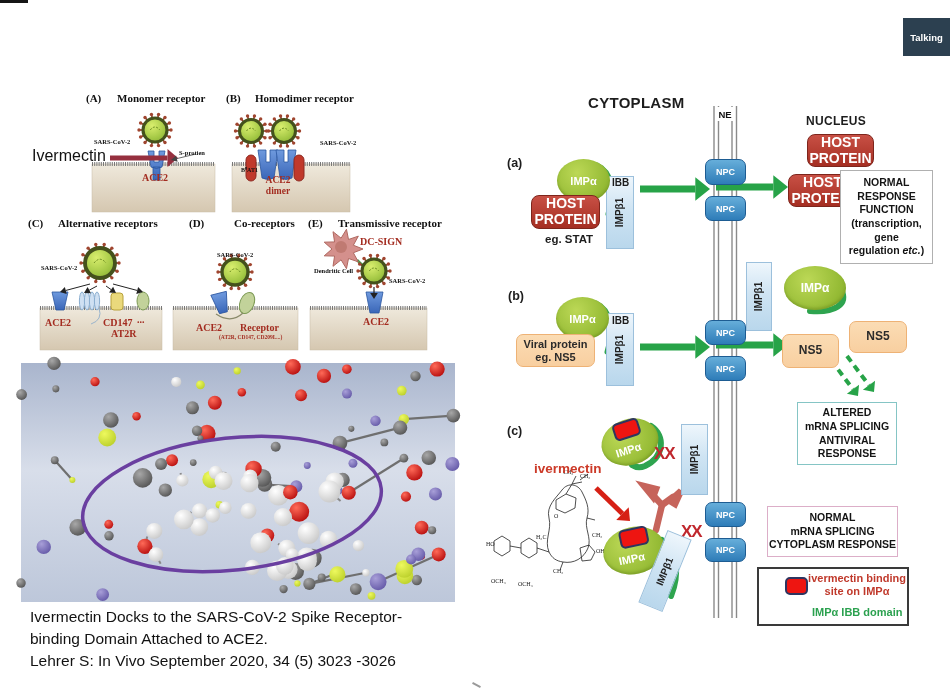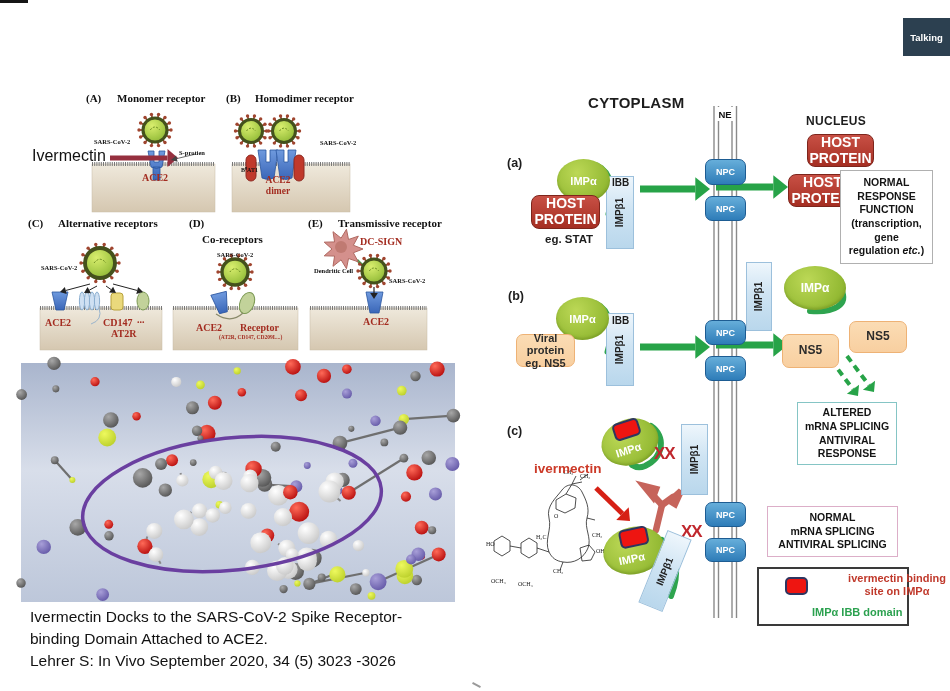--- a/index.html
+++ b/index.html
@@ -320,21 +320,21 @@
   <div class="abs redlbl fs10" style="left:142px;top:172px;">ACE2</div>
   <div class="abs serifb fs65" style="left:320px;top:139px;">SARS-CoV-2</div>
   <div class="abs serifb fs6" style="left:241px;top:166px;">B⁰AT1</div>
   <div class="abs redlbl" style="left:262px;top:175px;width:32px;text-align:center;font-size:9.5px;line-height:1.15;">
     <div>ACE2</div>
     <div>dimer</div>
   </div>
   <div class="abs serifb fs11" style="left:28px;top:217px;">(C)</div>
   <div class="abs serifb fs11" style="left:58px;top:217px;">Alternative receptors</div>
   <div class="abs serifb fs11" style="left:189px;top:217px;">(D)</div>
-  <div class="abs serifb fs11" style="left:202px;top:217px;margin-top:16px;">Co-receptors</div>
+  <div class="abs serifb fs11" style="left:234px;top:217px;">Co-receptors</div>
   <div class="abs serifb fs11" style="left:308px;top:217px;">(E)</div>
   <div class="abs serifb fs11" style="left:338px;top:217px;">Transmissive receptor</div>
   <div class="abs serifb fs65" style="left:41px;top:264px;">SARS-CoV-2</div>
   <div class="abs redlbl fs10" style="left:45px;top:317px;">ACE2</div>
   <div class="abs redlbl fs10" style="left:74px;top:328px;margin-left:37px;">AT2R</div>
   <div class="abs redlbl fs10" style="left:103px;top:317px;">CD147</div>
   <div class="abs redlbl fs10" style="left:137px;top:314px;">...</div>
   <div class="abs serifb fs65" style="left:217px;top:251px;">SARS-CoV-2</div>
   <div class="abs redlbl fs10" style="left:196px;top:322px;">ACE2</div>
   <div class="abs redlbl fs10" style="left:240px;top:322px;">Receptor</div>
@@ -634,21 +634,21 @@
   <div class="abs ell" style="left:784px;top:266px;width:62px;height:44px;">
       <span style="font-size:12px;">IMPα</span>
     </div>
   <div class="abs impb1" style="left:606px;top:313px;width:26px;height:71px;">
       <span>IMPβ1</span>
     </div>
   <div class="abs ell" style="left:556px;top:297px;width:53px;height:43px;">
       <span>IMPα</span>
     </div>
   <div class="abs calb" style="left:612px;top:315px;font-size:10px;">IBB</div>
-  <div class="abs orangebox" style="left:516px;top:334px;width:59px;height:33px;align-items:center;">
+  <div class="abs orangebox" style="left:516px;top:334px;width:79px;height:33px;align-items:center;">
     <div>Viral protein</div>
     <div>eg. NS5</div>
   </div>
   <div class="abs npc" style="left:705px;top:320px;height:25px;">NPC</div>
   <div class="abs npc" style="left:705px;top:356px;height:25px;">NPC</div>
   <div class="abs orangebox" style="left:782px;top:334px;width:57px;height:34px;font-size:12px;">
       <div>NS5</div>
     </div>
   <div class="abs orangebox" style="left:849px;top:321px;width:58px;height:32px;font-size:12px;">
       <div>NS5</div>
@@ -676,26 +676,26 @@
   </div>
   <div class="abs xx" style="left:681px;top:522px;">XX</div>
   <div class="abs impb1" style="left:652px;top:532px;width:24px;height:76px;transform:rotate(22deg);">
       <span>IMPβ1</span>
     </div>
   <div class="abs npc" style="left:705px;top:502px;height:25px;">NPC</div>
   <div class="abs npc" style="left:705px;top:538px;height:24px;">NPC</div>
   <div class="abs outbox" style="left:767px;top:506px;width:131px;height:51px;border:1.5px solid #dcaec8;">
     <div>NORMAL</div>
     <div>mRNA SPLICING</div>
-    <div>ANTIVIRAL SPLICING</div>
+    <div>CYTOPLASM RESPONSE</div>
   </div>
 
   <div class="abs" style="left:757px;top:567px;width:152px;height:59px;border:2px solid #3a3a3a;background:#fff;box-sizing:border-box;">
     <div class="site" style="left:26px;top:8px;width:19px;height:14px;position:absolute;"></div>
-    <div style="position:absolute;left:48px;top:3px;width:100px;text-align:center;font-weight:bold;font-size:11px;color:#c0392b;line-height:1.15;padding-left:40px;">
+    <div style="position:absolute;left:48px;top:3px;width:100px;text-align:center;font-weight:bold;font-size:11px;color:#c0392b;line-height:1.15;">
       <div>ivermectin binding</div>
       <div>site on IMPα</div>
     </div>
     <div style="position:absolute;left:53px;top:37px;font-weight:bold;font-size:11px;color:#2ba14f;">IMPα IBB domain</div>
   </div>
 
   <div class="abs" id="bottom-tick"></div>
 </div>
 
 </body></html>

